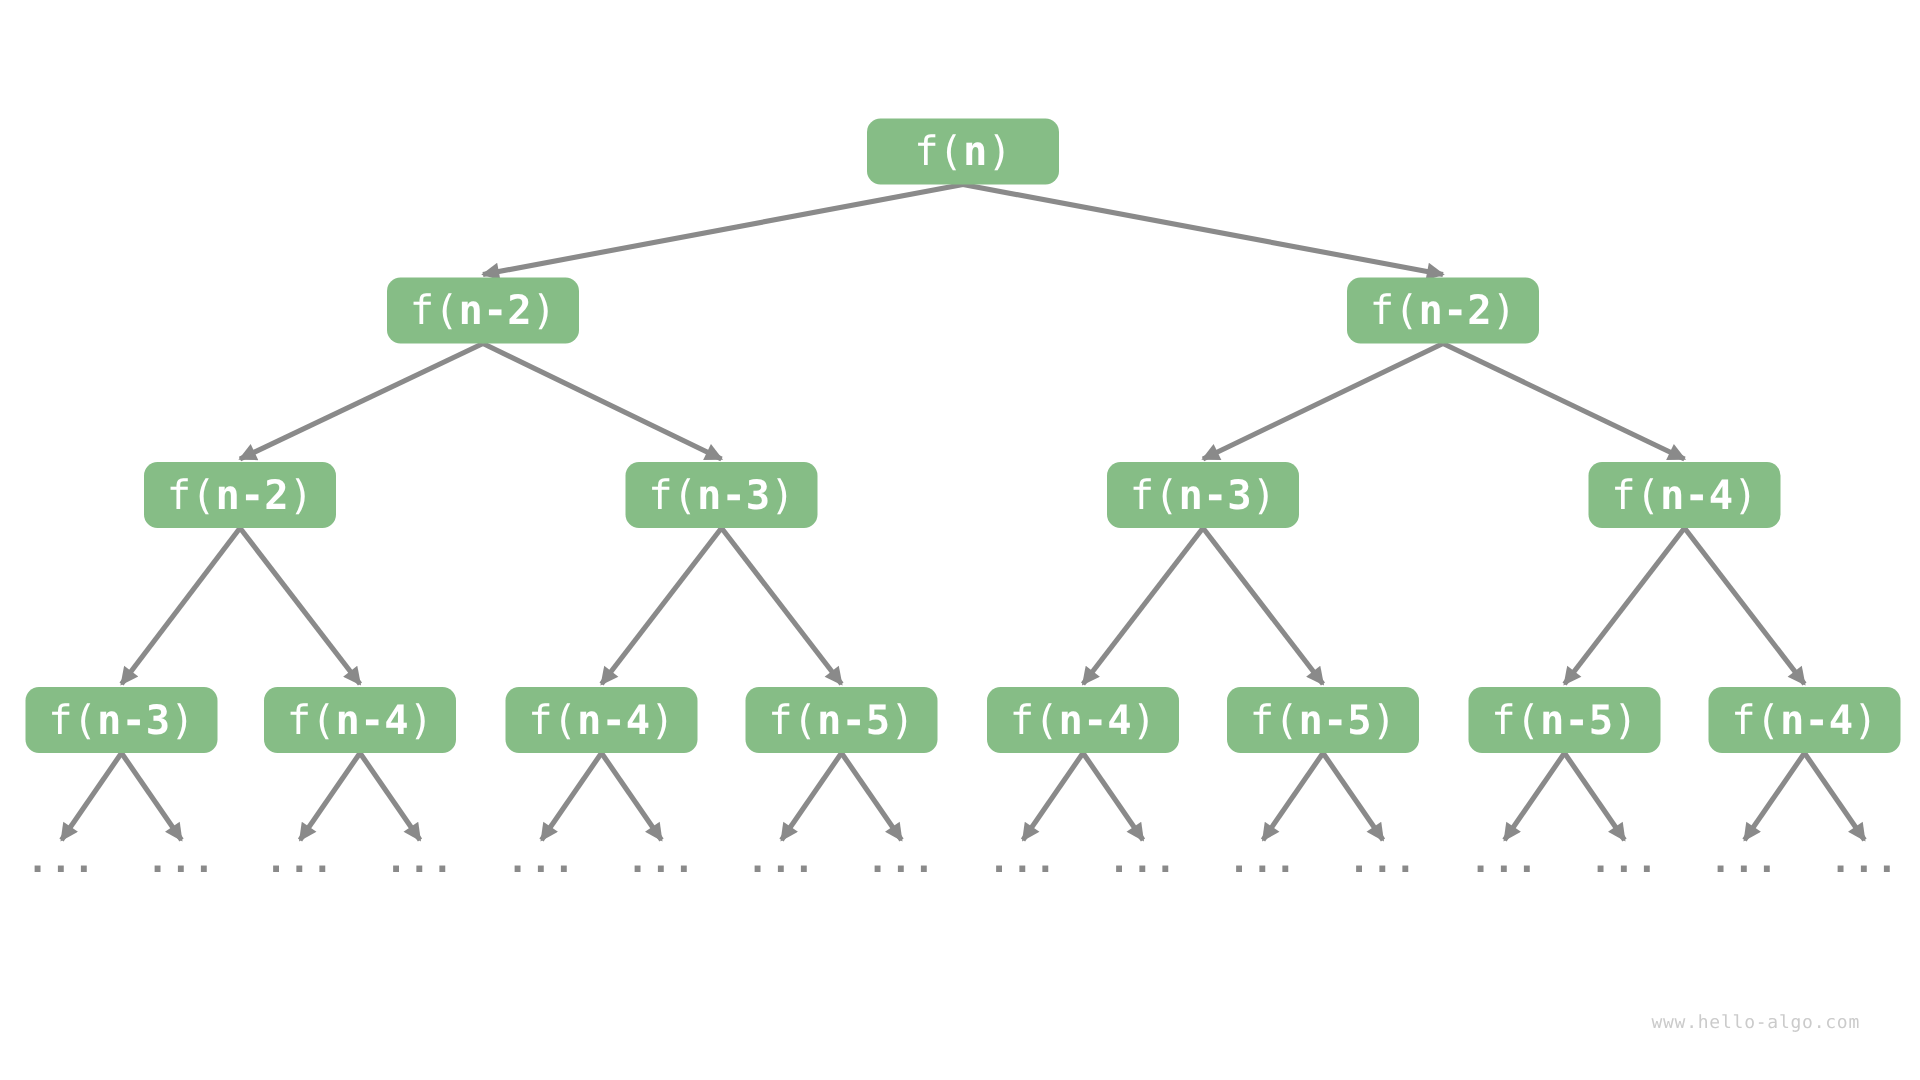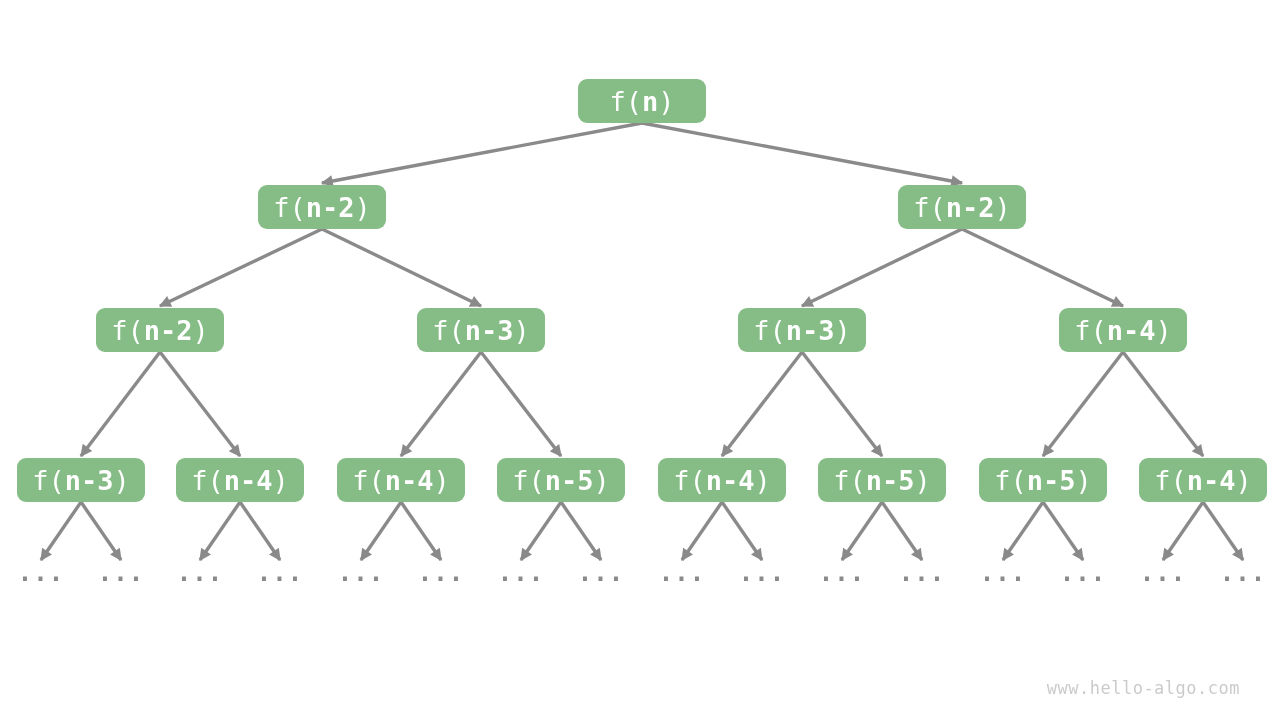--- a/index.html
+++ b/index.html
@@ -12,21 +12,21 @@
     position:absolute;display:flex;align-items:center;justify-content:center;
     color:#ffffff;font-size:27px;border-radius:9px;white-space:nowrap;
     line-height:1;letter-spacing:0px;
   }
   .node .arg{font-weight:bold;}
   .dots{
     position:absolute;height:30px;display:flex;align-items:flex-start;justify-content:center;
     font-weight:bold;font-size:24px;line-height:14px;letter-spacing:1px;
   }
   .watermark{
-    position:absolute;right:40px;bottom:22px;font-size:17px;letter-spacing:0.5px;
+    position:absolute;right:40px;bottom:32px;font-size:12px;letter-spacing:0.5px;
   }
 </style>
 </head>
 <body>
 
 <div class="stage" id="stage">
   <svg class="edges" id="edges" viewBox="0 0 1280 720">
       <defs>
         <marker id="arrow" viewBox="0 0 10 10" refX="9" refY="5" markerWidth="4" markerHeight="3.5" orient="auto">
           <path d="M0,0 L10,5 L0,10 z" fill="#8A8A8A"></path>

